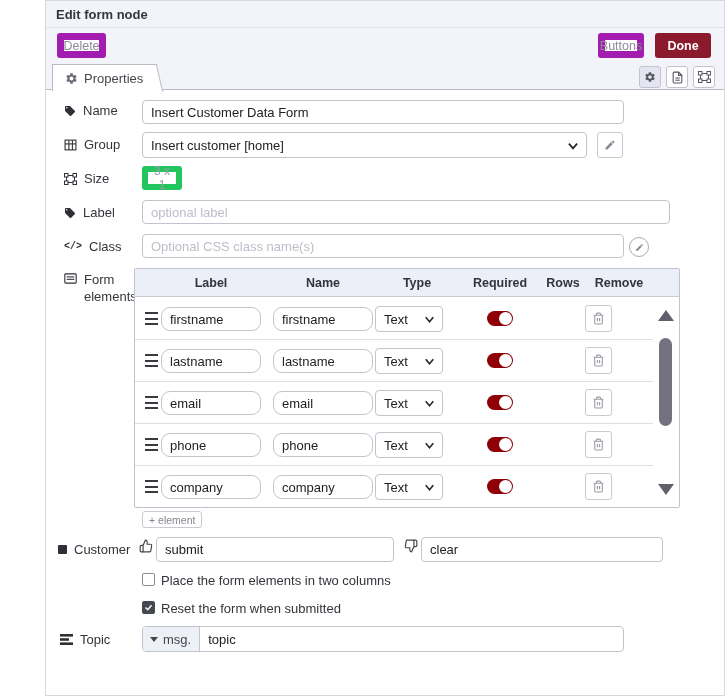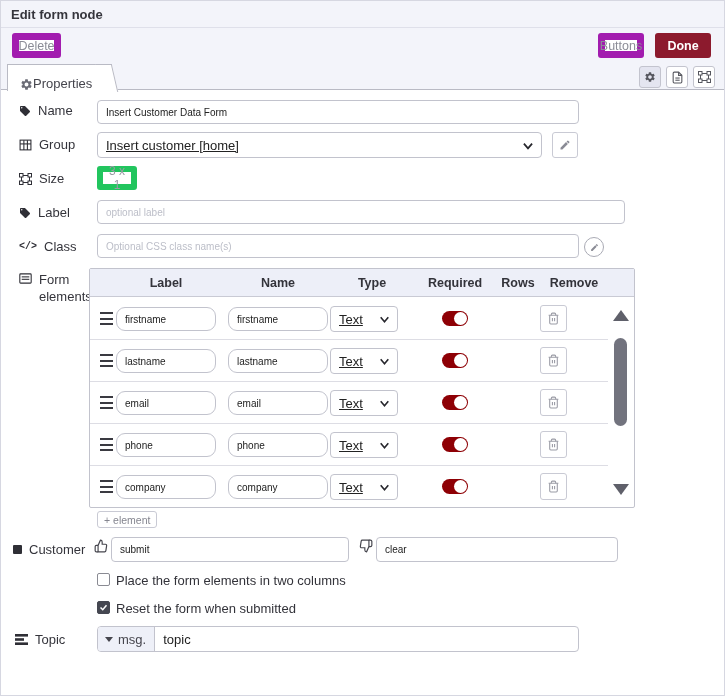--- a/index.html
+++ b/index.html
@@ -3,21 +3,21 @@
 <meta charset="utf-8">
 <style>
   * { box-sizing: border-box; }
   html,body { margin:0; padding:0; }
   body {
     width:725px; height:696px;
     font-family:"Liberation Sans", sans-serif;
     background:#fff; color:#34343b;
     position:relative; overflow:hidden;
   }
-  .dialog { position:absolute; inset:0; border:1px solid #d6d7e1; background:#22c55e; }
+  .dialog { position:absolute; inset:0; border:1px solid #d6d7e1; background:#22c55e;margin-left:45px; }
 
   
   .titlebar {
     position:absolute; left:0; top:0; right:0; height:27px;
     background:#f3f4fa; border-bottom:1px solid #dfe0ea;
   }
   .titlebar .title {
     position:absolute; left:10px; top:6px;
     font-size:13px; font-weight:bold; color:#35353c;
   }
@@ -34,21 +34,21 @@
   .btn-cancel { right:80px; top:5px; width:46px; }
   .btn-done   { right:13px; top:5px; width:56px; background:#8c1a2d; border-color:#8c1a2d; color:#fff; font-weight:bold; }
 
   .tabbar {
     position:absolute; left:0; top:62px; right:0; height:27px;
     background:#f3f4fa; border-bottom:1px solid #b9bac4;
   }
   .tab {
     position:absolute; left:6px; top:1px; width:100px; height:27px;
     background:#fff; border:1px solid #b9bac4; border-bottom:none; border-right:none;
-    z-index:3; display:flex; align-items:flex-end; padding-left:12px;
+    z-index:3; display:flex; align-items:center; gap:6px; padding-left:12px;
     font-size:13px; color:#45454d; font-weight:500;
   }
   .tab::after {
     content:""; position:absolute; top:-1px; right:-8px; width:15px; height:27px;
     background:#fff; border-top:1px solid #b9bac4; border-right:1px solid #b9bac4;
     transform:skewX(13deg);
   }
   .tabbar-buttons { position:absolute; right:9px; top:3px; display:flex; gap:5px; z-index:3; }
   .tb-btn {
     width:22px; height:22px; border:1px solid #c3c4ce; border-radius:3px; background:#fff;
@@ -58,26 +58,26 @@
 
   
   .content { position:absolute; left:0; top:89px; right:0; bottom:0; background:#fff; }
   .flabel {
     position:absolute; left:18px; display:flex; align-items:center; gap:7px;
     font-size:13px; color:#34343b; white-space:nowrap;
   }
   .flabel.wrap { white-space:normal; width:62px; line-height:17px; align-items:flex-start; }
   .tin {
     position:absolute; height:24px; border:1px solid #c2c3cd; border-radius:4px;
-    font-size:10px; color:#222; padding:0 8px; font-family:inherit; background:#fff; outline:none;
+    font-size:13px; color:#222; padding:0 8px; font-family:inherit; background:#fff; outline:none;
   }
   .tin::placeholder { color:#bcbec8; }
   .selbox {
     position:absolute; height:26px; border:1px solid #c2c3cd; border-radius:4px; background:#fff;
-    font-size:13px; color:#222; display:flex; align-items:center; padding:0 26px 0 8px; cursor:pointer;text-decoration:underline;
+    font-size:13px; color:#222; display:flex; align-items:center; padding:0 26px 0 8px; cursor:pointer;
   }
   .selbox .chev { position:absolute; right:6px; top:6px; }
   .sq-btn {
     position:absolute; border:1px solid #c9cad4; border-radius:3px; background:#fff;
     display:flex; align-items:center; justify-content:center; cursor:pointer;
   }
   .size-btn {
     position:absolute; left:96px; top:76px; width:40px; height:24px;
     border:6px solid #22c55e; border-radius:3px; background:#fff;
     font-size:12px; color:#9a9aa4; display:flex; align-items:center; justify-content:center; cursor:pointer;

